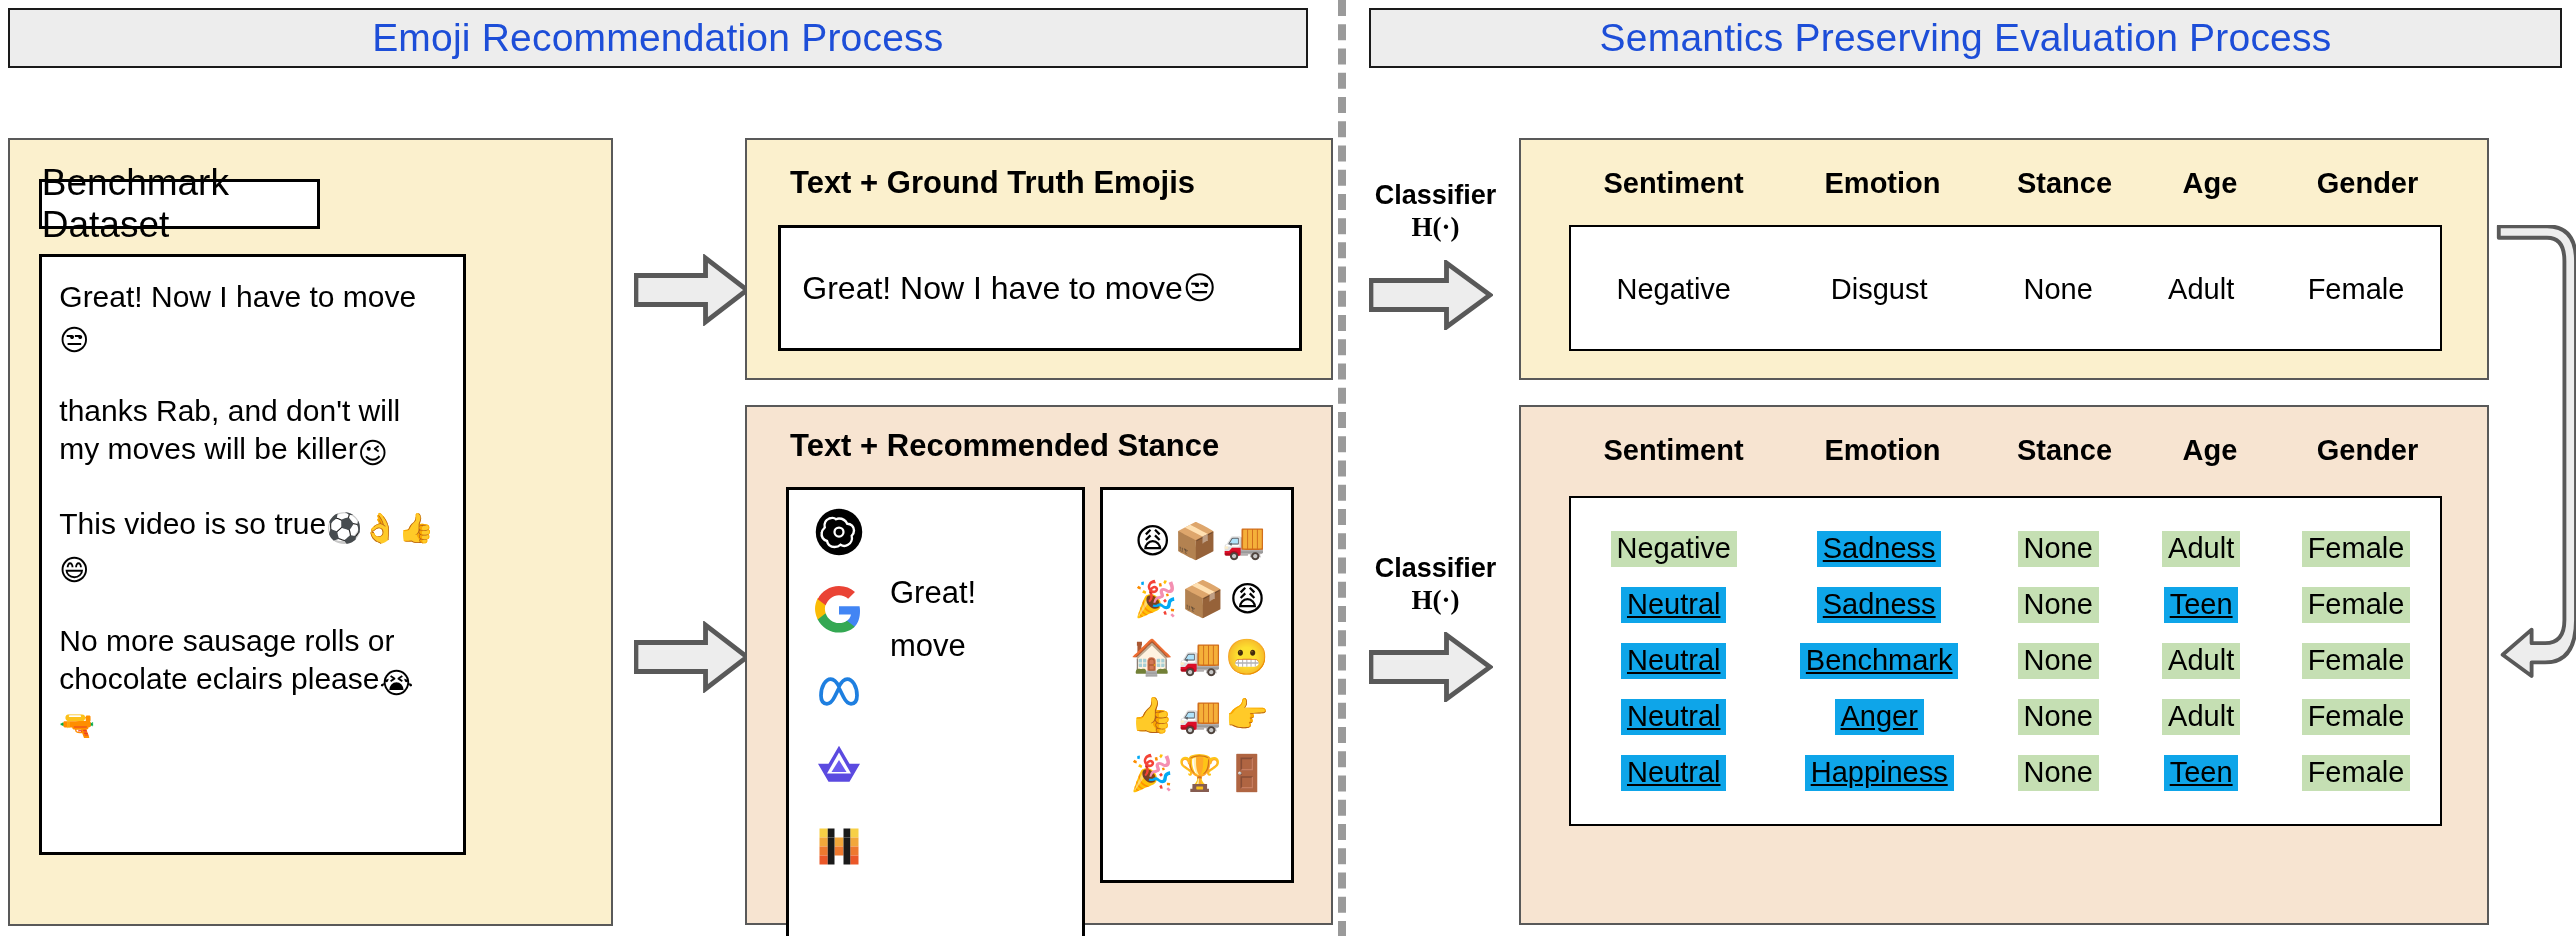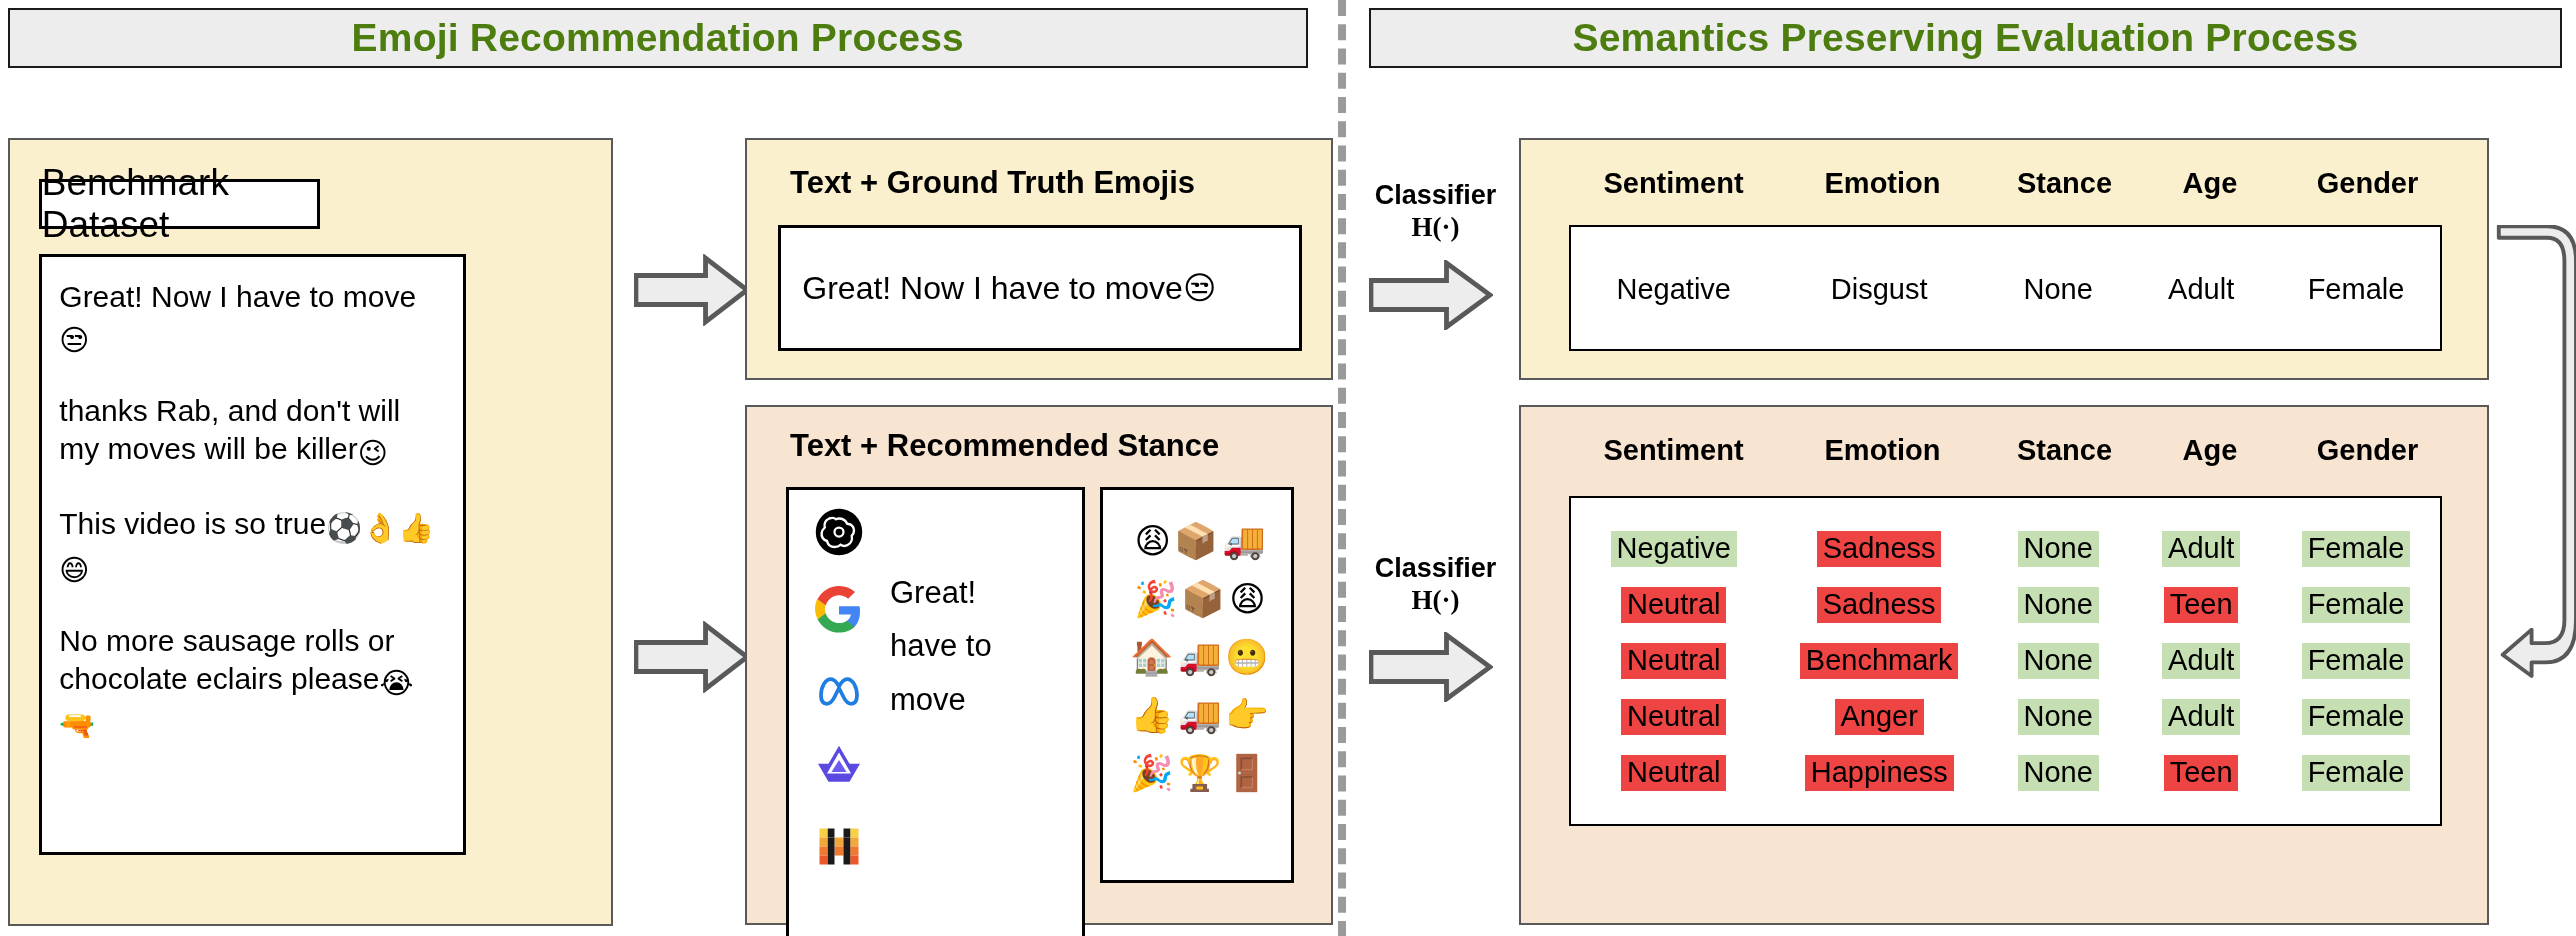--- a/index.html
+++ b/index.html
@@ -7,21 +7,21 @@
     width:2576px;height:937px;position:relative;overflow:hidden;
     font-family:"Liberation Sans","DejaVu Sans",sans-serif;
     color:#000;
   }
   .abs{position:absolute;box-sizing:border-box;}
 
   
   .hdr-bar{
     background:#ededed;border:2.9px solid #1a1a1a;
     display:flex;align-items:center;justify-content:center;
-    font-size:39px;font-weight:700;letter-spacing:0.2px;color:#4d7c0f;
+    font-size:39px;font-weight:400;letter-spacing:0.2px;color:#1d4ed8;
   }
 
   
   .panel{border:2.9px solid #595959;}
   .panel-yellow{background:#fbf0cd;}
   .panel-peach{background:#f7e4d1;}
 
   
   .wbox{background:#ffffff;border:3.9px solid #000;box-sizing:border-box;}
   .wbox-thin{background:#ffffff;border:2.9px solid #000;box-sizing:border-box;}
@@ -47,21 +47,21 @@
   .classifier .c1{font-size:27px;font-weight:bold;display:block;}
   .classifier .c2{font-size:27px;font-weight:bold;display:block;
     font-family:"Liberation Serif","DejaVu Serif",serif;}
 
   
   .thead{display:flex;font-size:29px;font-weight:bold;}
   .trow{display:flex;font-size:29px;align-items:center;}
   .cell{display:flex;align-items:center;justify-content:center;}
   .chip{padding:1px 5.8px 2.9px 5.8px;line-height:1.12;display:inline-block;}
   .g{background:#c5dfb3;}
-  .r{background:#ef4444;}
+  .r{background:#0ea5e9;text-decoration:underline;}
 
   
   .c-sent{width:209px;}
   .c-emo{width:209px;}
   .c-sta{width:155px;}
   .c-age{width:136px;}
   .c-gen{width:179px;}
 
   
   .emoji-grid{display:flex;flex-direction:column;}
@@ -167,21 +167,20 @@
             <rect x="47" y="46" width="11" height="12" fill="#eb5829"></rect>
             <rect x="17" y="22" width="9" height="36" fill="#1a1a1a"></rect>
             <rect x="38" y="22" width="9" height="36" fill="#1a1a1a"></rect>
             <rect x="17" y="10" width="9" height="12" fill="#1a1a1a"></rect>
             <rect x="38" y="10" width="9" height="12" fill="#1a1a1a"></rect>
           </svg>
         </span>
       </div>
     <div class="abs rec-text" style="left:101px;top:76px;width:184px;" id="rec-text">
         <div>Great!</div>
-        <div>have to</div>
         <div>move</div>
       </div>
   </div>
 
   <div class="abs wbox" style="left:353px;top:80px;width:194px;height:396px;">
     <div class="abs emoji-grid" style="left:0px;top:21.3px;width:194px;" id="emoji-grid">
         <div class="emoji-row">
           <span>😩</span>
           <span>📦</span>
           <span>🚚</span>

